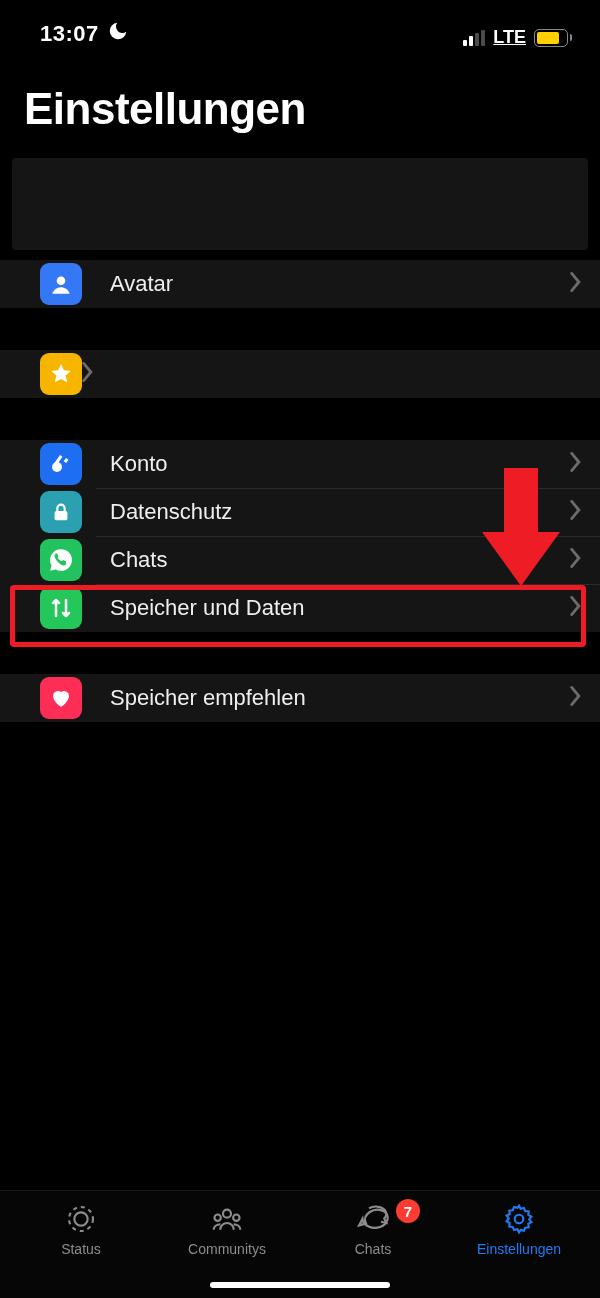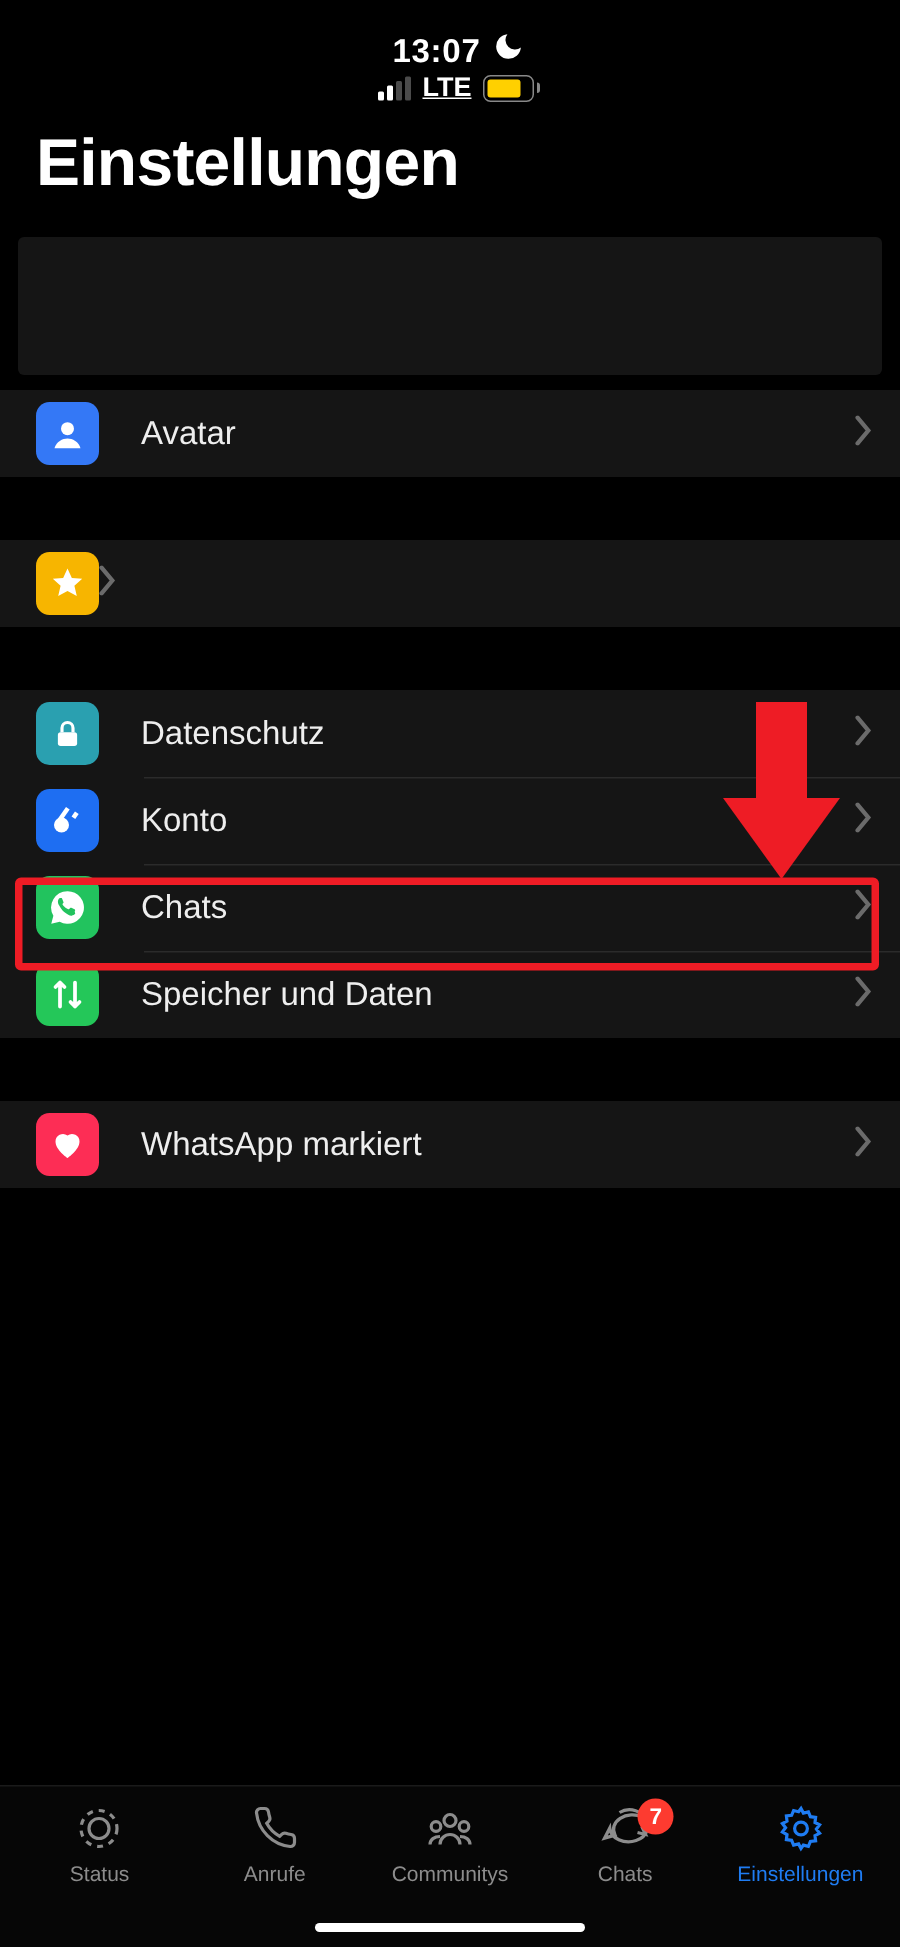--- a/index.html
+++ b/index.html
@@ -3,22 +3,22 @@
   <meta charset="utf-8">
   <style>
     * { margin: 0; padding: 0; box-sizing: border-box; -webkit-font-smoothing: antialiased; }
     body {
       width: 600px; height: 1298px; background: #000; color: #fff;
       font-family: -apple-system, 'SF Pro Text', 'Helvetica Neue', Arial, sans-serif;
       display: flex; flex-direction: column; overflow: hidden;
     }
     
     .status-bar {
-      display: flex; justify-content: space-between; align-items: center;
-      padding: 20px 28px 8px 40px; height: 56px; flex-direction: column;
+      display: flex; justify-content: space-between; align-items: flex-end;
+      padding: 20px 28px 8px 40px; height: 56px;
     }
     .status-left { display: flex; align-items: center; gap: 8px; font-size: 22px; font-weight: 600; letter-spacing: .5px; }
     .status-right { display: flex; align-items: center; gap: 6px; text-decoration: underline; }
     .bars { display: flex; align-items: flex-end; gap: 2px; height: 16px; }
     .bar { width: 4px; background: #fff; border-radius: 1px; }
     .bar.dim { background: #4b4b4b; }
     .lte { font-size: 18px; font-weight: 600; margin: 0 2px; }
     .battery { display: flex; align-items: center; }
     .batt-body {
       width: 34px; height: 18px; border: 1.5px solid #888; border-radius: 5px;
@@ -31,22 +31,22 @@
     .page-title { font-size: 44px; font-weight: 700; padding: 28px 24px 22px; letter-spacing: -.5px; }
 
     
     .content { flex: 1; overflow: hidden; }
     .profile-block { background: #151515; margin: 2px 12px 0; height: 92px; border-radius: 4px; }
 
     .group { background: #151515; margin-top: 2px; margin-bottom: 42px; }
     .group.tight-top { margin-top: 0; }
     .group:nth-of-type(1){margin-bottom: 42px;}
     .row {
-      display: flex; align-items: center; height: 58px;
-      padding: 0 18px 0 24px; position: relative;
+      display: flex; align-items: center; height: 48px;
+      padding: 0 18px 0 40px; position: relative;
     }
     .row + .row::before {
       content: ""; position: absolute; left: 96px; right: 0; top: 0;
       height: 1px; background: #2b2b2b;
     }
     .row-icon {
       width: 42px; height: 42px; border-radius: 9px; flex-shrink: 0;
       display: flex; align-items: center; justify-content: center; color: #fff;
     }
     .row-label { flex: 1; padding-left: 28px; font-size: 22px; font-weight: 400; color: #eee; }
@@ -151,46 +151,46 @@
             <path d="M12 2l2.9 6.3 6.9.6-5.2 4.6 1.6 6.8L12 17l-6.2 3.3 1.6-6.8L2.2 8.9l6.9-.6z"></path>
           </svg>
       </span>
       <span class="chev"><svg width="12" height="20" viewBox="0 0 8 14" fill="none" stroke="currentColor" stroke-width="2" stroke-linecap="round">
             <path d="M1 1l5 6-5 6"></path>
           </svg></span>
     </div>
   </div>
 
   <div class="group" style="position:relative;">
+    <div class="row">
+      <span class="row-icon ic-account">
+        <svg width="24" height="24" viewBox="0 0 24 24" fill="#fff">
+            <circle cx="8" cy="15" r="5"></circle>
+            <rect x="11" y="3" width="3" height="10" transform="rotate(35 11 3)"></rect>
+            <rect x="17" y="6" width="3" height="4" transform="rotate(35 17 6)"></rect>
+          </svg>
+      </span>
+      <span class="row-label">Konto</span>
+      <span class="chev"><svg width="12" height="20" viewBox="0 0 8 14" fill="none" stroke="currentColor" stroke-width="2" stroke-linecap="round">
+            <path d="M1 1l5 6-5 6"></path>
+          </svg></span>
+    </div>
     <div class="row" id="row-privacy">
       <span class="row-icon ic-privacy">
         <svg width="22" height="22" viewBox="0 0 24 24" fill="#fff">
             <rect x="5" y="11" width="14" height="10" rx="2"></rect>
             <path d="M8 11V8a4 4 0 0 1 8 0v3" fill="none" stroke="#fff" stroke-width="2.3"></path>
           </svg>
       </span>
       <span class="row-label">Datenschutz</span>
       <span class="chev"><svg width="12" height="20" viewBox="0 0 8 14" fill="none" stroke="currentColor" stroke-width="2" stroke-linecap="round">
             <path d="M1 1l5 6-5 6"></path>
           </svg></span>
     </div>
     <div class="row">
-      <span class="row-icon ic-account">
-        <svg width="24" height="24" viewBox="0 0 24 24" fill="#fff">
-            <circle cx="8" cy="15" r="5"></circle>
-            <rect x="11" y="3" width="3" height="10" transform="rotate(35 11 3)"></rect>
-            <rect x="17" y="6" width="3" height="4" transform="rotate(35 17 6)"></rect>
-          </svg>
-      </span>
-      <span class="row-label">Konto</span>
-      <span class="chev"><svg width="12" height="20" viewBox="0 0 8 14" fill="none" stroke="currentColor" stroke-width="2" stroke-linecap="round">
-            <path d="M1 1l5 6-5 6"></path>
-          </svg></span>
-    </div>
-    <div class="row">
       <span class="row-icon ic-chats">
         <svg width="26" height="26" viewBox="0 0 24 24" fill="#fff">
             <path d="M12 2a10 10 0 0 0-8.7 15L2 22l5.2-1.3A10 10 0 1 0 12 2zm4.8 13.6c-.3.8-1.6 1.4-2.2 1.4-1.4.1-2.5-.6-4.2-1.9-2.1-1.7-3.3-4-3.4-4.2-.1-.2-.9-1.3-.9-2.5s.6-1.8.8-2c.2-.2.5-.3.7-.3h.5c.2 0 .4 0 .6.5l.8 2c.1.1.1.3 0 .4l-.5.7c-.1.1-.2.3 0 .5.6 1 1.3 1.7 2.3 2.3 1 .6 1.4.7 1.6.6l.9-.9c.2-.2.4-.1.6 0l1.9.9c.2.1.4.2.4.4 0 .2 0 .8-.3 1.1z"></path>
           </svg>
       </span>
       <span class="row-label">Chats</span>
       <span class="chev"><svg width="12" height="20" viewBox="0 0 8 14" fill="none" stroke="currentColor" stroke-width="2" stroke-linecap="round">
             <path d="M1 1l5 6-5 6"></path>
           </svg></span>
     </div>
@@ -208,21 +208,21 @@
     </div>
   </div>
 
   <div class="group">
     <div class="row">
       <span class="row-icon ic-heart">
         <svg width="24" height="24" viewBox="0 0 24 24" fill="#fff">
             <path d="M12 21s-8-5.3-8-11a5 5 0 0 1 8-4 5 5 0 0 1 8 4c0 5.7-8 11-8 11z"></path>
           </svg>
       </span>
-      <span class="row-label">WhatsApp markiert</span>
+      <span class="row-label">Speicher empfehlen</span>
       <span class="chev"><svg width="12" height="20" viewBox="0 0 8 14" fill="none" stroke="currentColor" stroke-width="2" stroke-linecap="round">
             <path d="M1 1l5 6-5 6"></path>
           </svg></span>
     </div>
   </div>
 
   <div class="hl-box" style="left:10px; top:429px; width:576px; height:62px;"></div>
 
   <div class="arrow-wrap" style="left:482px; top:312px;">
     <svg width="78" height="120" viewBox="0 0 78 120">
@@ -236,26 +236,20 @@
 <div class="tabbar">
   <div class="tab">
     <svg viewBox="0 0 24 24" fill="none" stroke="currentColor" stroke-width="1.6">
         <circle cx="12" cy="12" r="5"></circle>
         <circle cx="12" cy="12" r="9" stroke-dasharray="3 3"></circle>
       </svg>
     <span>Status</span>
   </div>
   <div class="tab">
     <svg viewBox="0 0 24 24" fill="none" stroke="currentColor" stroke-width="1.6">
-        <path d="M22 17v2a2 2 0 0 1-2.2 2 19 19 0 0 1-16.8-16.8A2 2 0 0 1 5 2h2a2 2 0 0 1 2 1.7c.1.9.3 1.8.6 2.6a2 2 0 0 1-.5 2.1l-1 1a16 16 0 0 0 6.5 6.5l1-1a2 2 0 0 1 2.1-.5c.8.3 1.7.5 2.6.6A2 2 0 0 1 22 17z"></path>
-      </svg>
-    <span>Anrufe</span>
-  </div>
-  <div class="tab">
-    <svg viewBox="0 0 24 24" fill="none" stroke="currentColor" stroke-width="1.6">
         <circle cx="12" cy="8" r="3"></circle>
         <circle cx="5" cy="11" r="2.4"></circle>
         <circle cx="19" cy="11" r="2.4"></circle>
         <path d="M2 20c0-2.5 2.2-4 5-4m10 0c2.8 0 5 1.5 5 4M7 20c0-3 2.5-5 5-5s5 2 5 5"></path>
       </svg>
     <span>Communitys</span>
   </div>
   <div class="tab">
     <svg viewBox="0 0 24 24" fill="none" stroke="currentColor" stroke-width="1.6">
         <path d="M20 5a9 7 0 1 1-15.6 5.3L2 15l4.9-1.4A9 7 0 0 1 20 5z" transform="scale(1.05) translate(-0.5 1)"></path>

